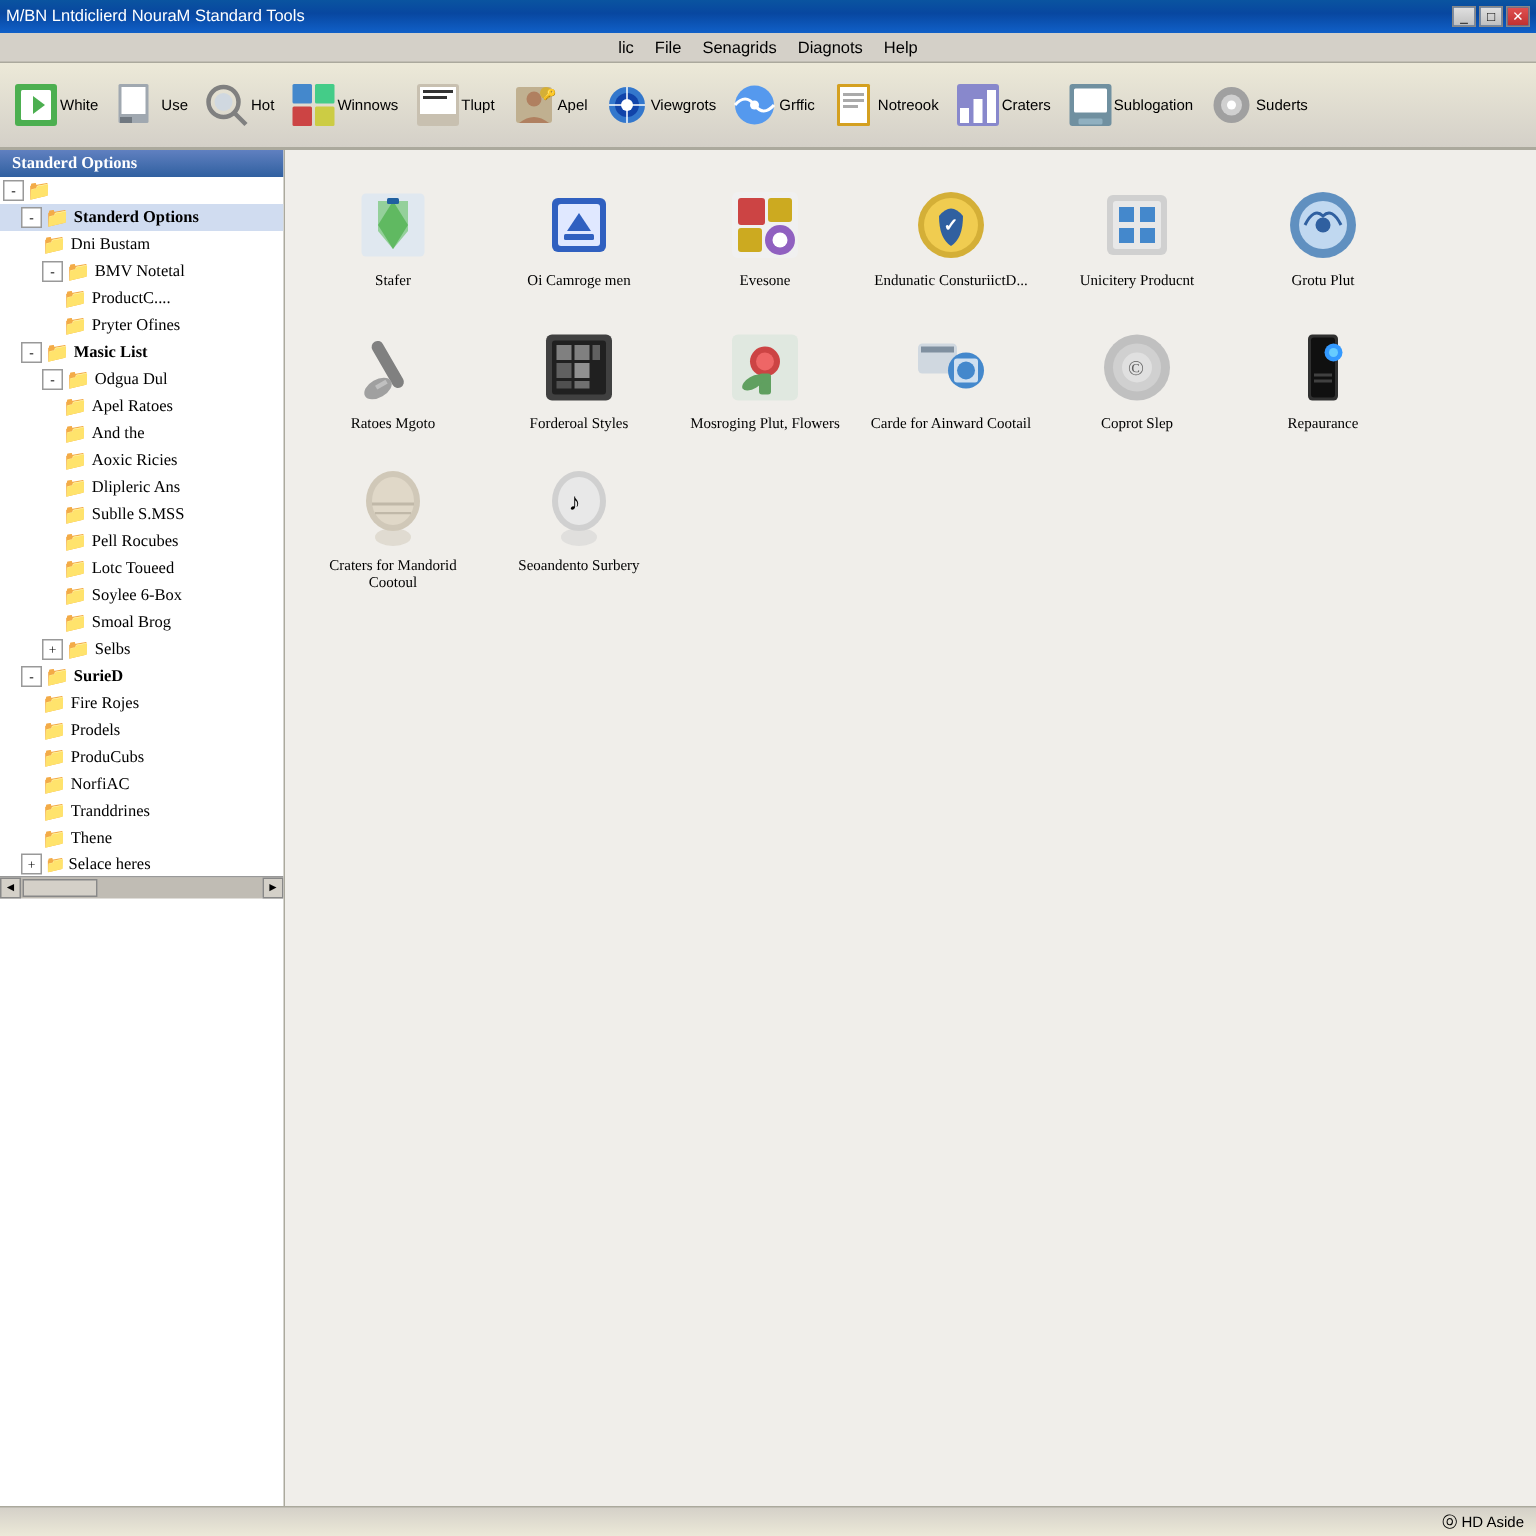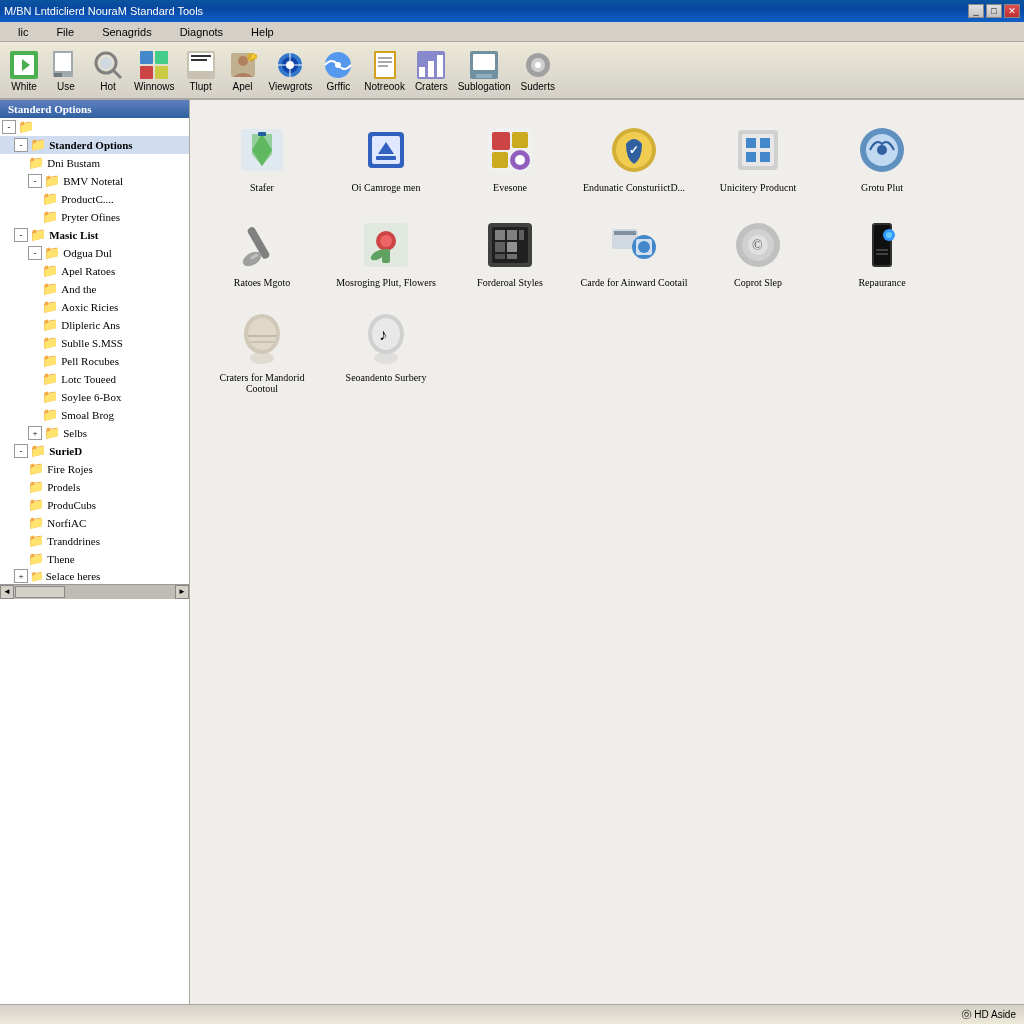--- a/index.html
+++ b/index.html
@@ -28,40 +28,41 @@
     .title-bar-btn.close { background: linear-gradient(to bottom, #e05050, #c03030); color: white; }
 
     
     .menu-bar {
       background: #d4d0c8;
       border-bottom: 1px solid #aba99d;
       height: 20px;
       display: flex;
       align-items: center;
       padding: 0 12px;
-      gap: 16px;
+      gap: 2px;
+      justify-content: center;
     }
     .menu-item {
       padding: 2px 6px;
       font-size: 11px;
       cursor: pointer;
     }
 
     
     .toolbar {
       background: linear-gradient(to bottom, #ece9d8, #d4d0c8);
       border-bottom: 2px solid #aba99d;
       height: 58px;
       display: flex;
       align-items: center;
       padding: 2px 4px;
       gap: 2px;
     }
     .toolbar-btn {
-      display: flex; flex-direction: column; align-items: center;
+      display: flex; flex-direction: row; align-items: center;
       padding: 2px 4px;
       min-width: 40px;
       cursor: pointer;
       font-size: 10px;
       justify-content: flex-end;
     }
     .toolbar-icon {
       width: 32px; height: 32px;
       display: flex; align-items: center; justify-content: center;
       font-size: 20px;
@@ -527,50 +528,50 @@
             <ellipse cx="16" cy="40" rx="10" ry="6" fill="#a0a0a0" transform="rotate(-30 16 40)"></ellipse>
             <rect x="14" y="36" width="8" height="3" fill="#c0c0c0" transform="rotate(-30 18 37)"></rect>
           </svg>
         </div>
         <span class="icon-label">Ratoes Mgoto</span>
       </div>
 
       <div class="icon-item">
         <div class="icon-img">
           <svg width="52" height="52" viewBox="0 0 52 52">
-            <rect x="4" y="4" width="44" height="44" fill="#e0e8e0" rx="4"></rect>
-            <circle cx="26" cy="22" r="10" fill="#cc4444"></circle>
-            <circle cx="26" cy="22" r="6" fill="#ee6666"></circle>
-            <rect x="22" y="30" width="8" height="14" fill="#60a060" rx="2"></rect>
-            <ellipse cx="18" cy="36" rx="8" ry="4" fill="#60a060" transform="rotate(-30 18 36)"></ellipse>
-          </svg>
-        </div>
-        <span class="icon-label">Mosroging Plut, Flowers</span>
-      </div>
-
-      <div class="icon-item">
-        <div class="icon-img">
-          <svg width="52" height="52" viewBox="0 0 52 52">
             <rect x="4" y="4" width="44" height="44" fill="#404040" rx="4"></rect>
             <rect x="8" y="8" width="36" height="36" fill="#202020" rx="2"></rect>
             <rect x="11" y="11" width="10" height="10" fill="#808080"></rect>
             <rect x="23" y="11" width="10" height="10" fill="#808080"></rect>
             <rect x="35" y="11" width="5" height="10" fill="#606060"></rect>
             <rect x="11" y="23" width="10" height="10" fill="#606060"></rect>
             <rect x="23" y="23" width="10" height="10" fill="#909090"></rect>
             <rect x="11" y="35" width="10" height="5" fill="#505050"></rect>
             <rect x="23" y="35" width="10" height="5" fill="#707070"></rect>
           </svg>
         </div>
         <span class="icon-label">Forderoal Styles</span>
       </div>
 
       <div class="icon-item">
         <div class="icon-img">
           <svg width="52" height="52" viewBox="0 0 52 52">
+            <rect x="4" y="4" width="44" height="44" fill="#e0e8e0" rx="4"></rect>
+            <circle cx="26" cy="22" r="10" fill="#cc4444"></circle>
+            <circle cx="26" cy="22" r="6" fill="#ee6666"></circle>
+            <rect x="22" y="30" width="8" height="14" fill="#60a060" rx="2"></rect>
+            <ellipse cx="18" cy="36" rx="8" ry="4" fill="#60a060" transform="rotate(-30 18 36)"></ellipse>
+          </svg>
+        </div>
+        <span class="icon-label">Mosroging Plut, Flowers</span>
+      </div>
+
+      <div class="icon-item">
+        <div class="icon-img">
+          <svg width="52" height="52" viewBox="0 0 52 52">
             <rect x="4" y="10" width="26" height="20" fill="#d0d8e0" rx="3"></rect>
             <rect x="6" y="12" width="22" height="4" fill="#8090a0"></rect>
             <circle cx="36" cy="28" r="12" fill="#4488cc"></circle>
             <rect x="28" y="20" width="16" height="16" fill="#d0e0f0" rx="2"></rect>
             <circle cx="36" cy="28" r="6" fill="#4488cc"></circle>
           </svg>
         </div>
         <span class="icon-label">Carde for Ainward Cootail</span>
       </div>
 

